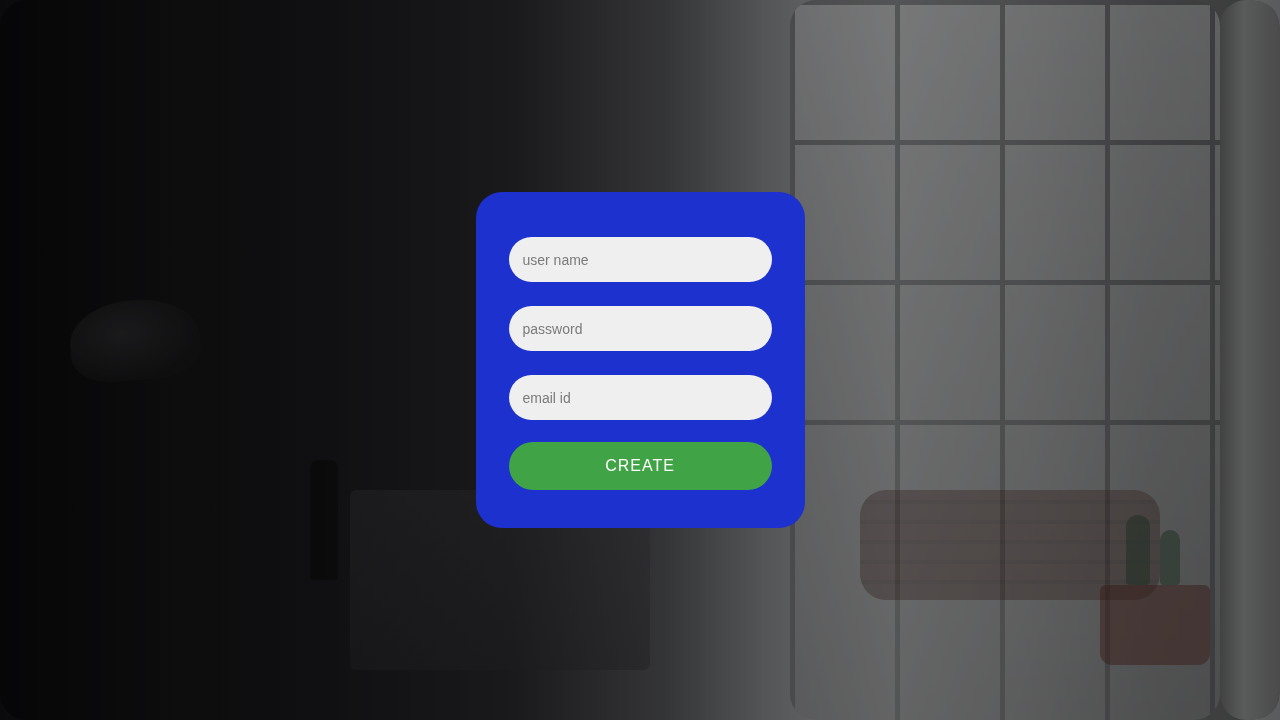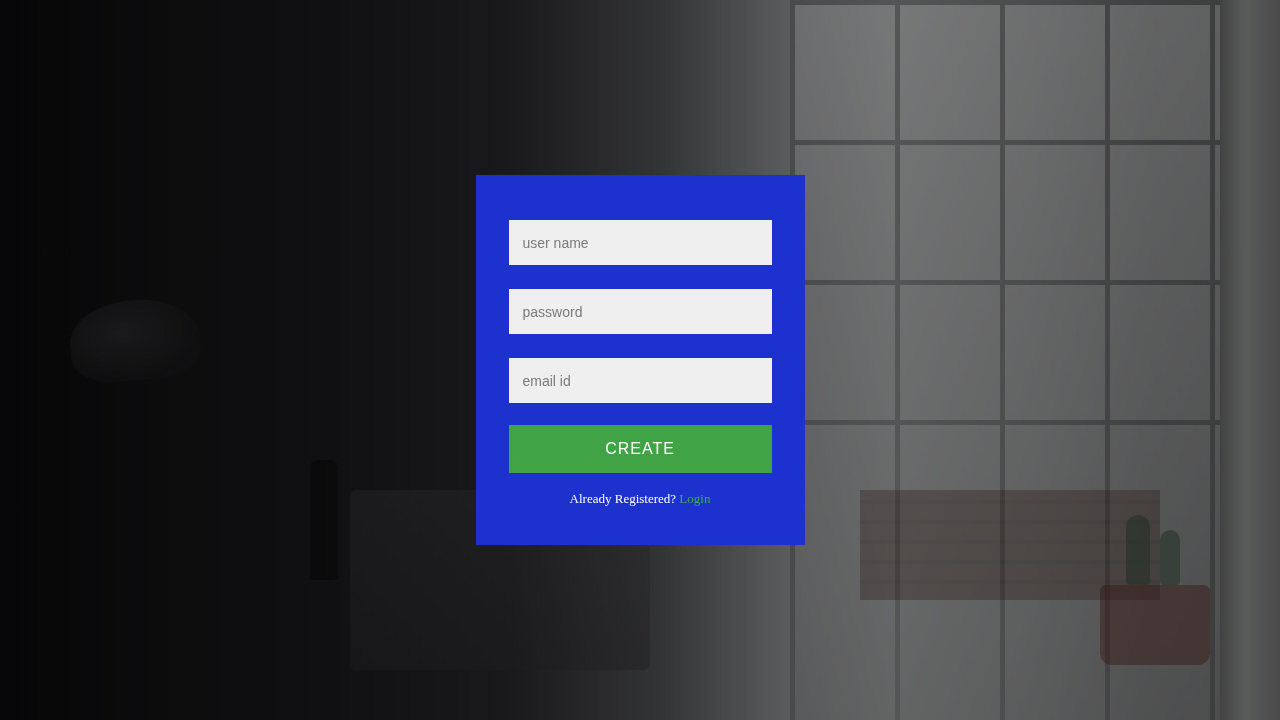--- a/index.html
+++ b/index.html
@@ -1,18 +1,19 @@
 <!DOCTYPE html>
 <html><head>
   <meta charset="utf-8">
   <style>
     * {
       margin: 0;
       padding: 0;
       box-sizing: border-box;
+      border-radius: 26px;
     }
     body {
       width: 1280px;
       height: 720px;
       overflow: hidden;
       font-family: Arial, Helvetica, sans-serif;
       background: linear-gradient(to right,
         #0a0a0c 0%,
         #141416 12%,
         #1a1a1d 25%,
@@ -189,16 +190,13 @@
 <div class="bg-shape cactus-pot"></div>
 <div class="bg-shape cactus1"></div>
 <div class="bg-shape cactus2"></div>
 <div class="overlay"></div>
 
 <div class="card">
   <input type="text" class="field" placeholder="user name" style="">
   <input type="password" class="field" placeholder="password" style="">
   <input type="text" class="field" placeholder="email id" style="">
   <button class="btn-create">CREATE</button>
-  <div class="footer-text">
-    <span>Already Registered? </span><a href="#">Login</a>
-  </div>
 </div>
 
 </body></html>

